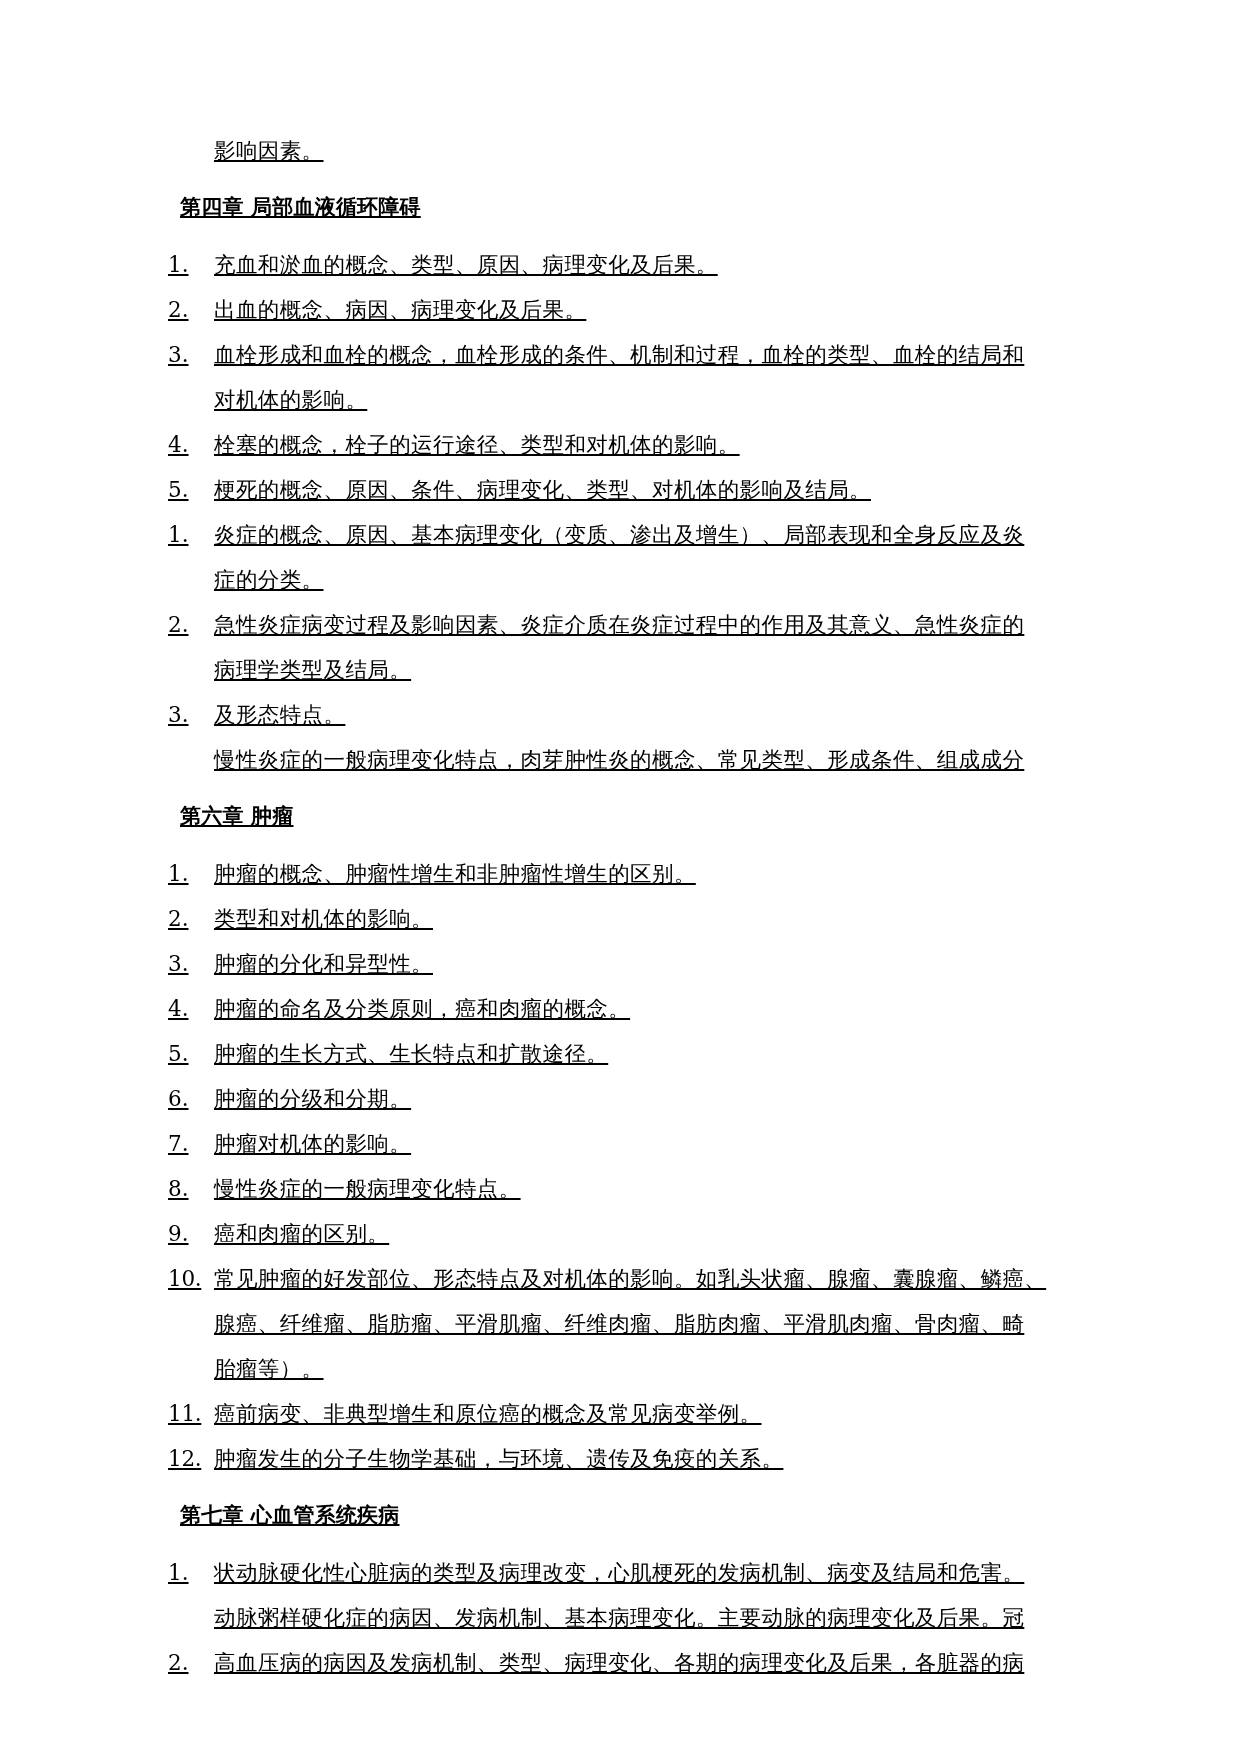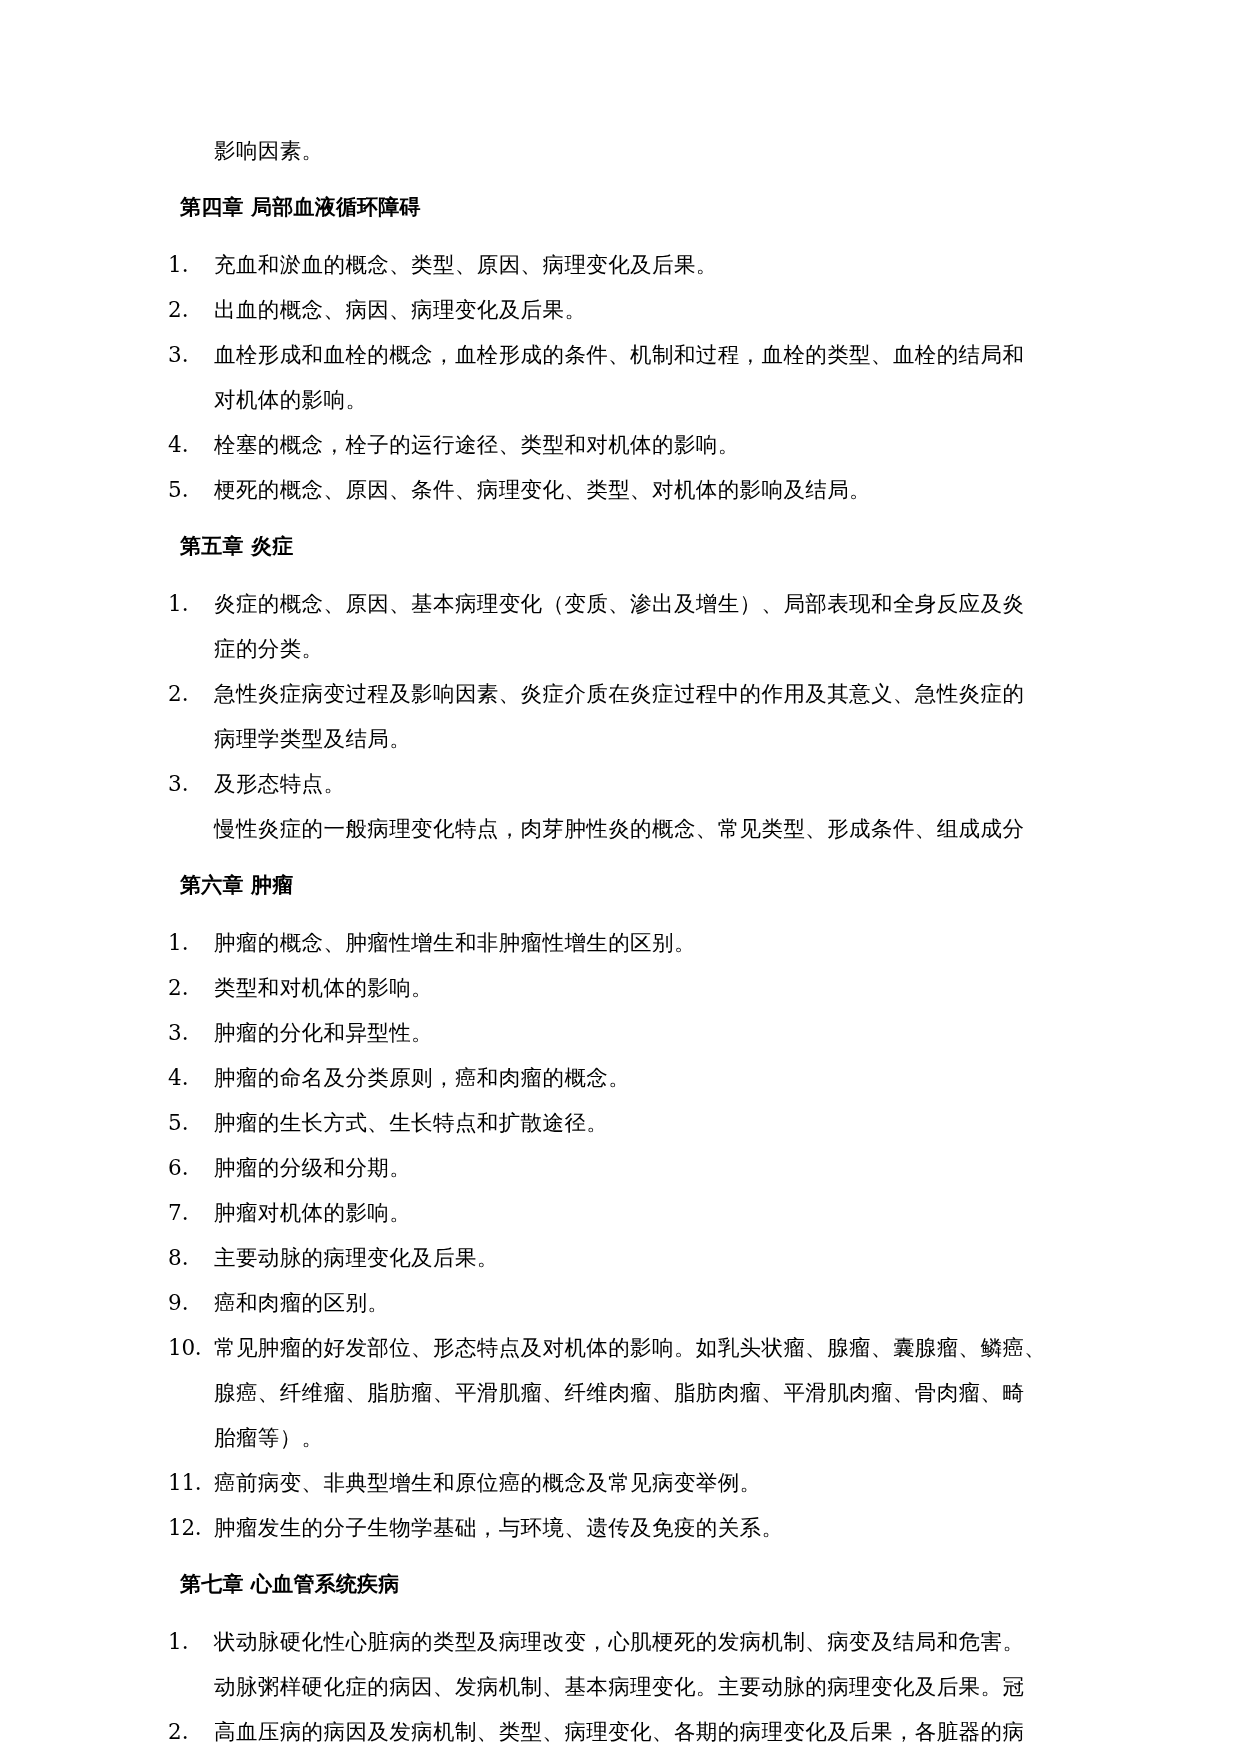--- a/index.html
+++ b/index.html
@@ -16,20 +16,21 @@
   }
   .page {
     position: relative;
     width: 1240px;
     height: 1754px;
     box-sizing: border-box;
     padding: 128px 168px 0 168px;
   }
   .doc-body {
     width: 904px;
+    text-decoration: underline;
   }
 
   
   .cont-line {
     font-size: 21.5px;
     line-height: 45px;
     letter-spacing: 0.4px;
     padding-left: 46px;
     margin: 0 0 0 0;
     white-space: nowrap;
@@ -116,21 +117,20 @@
 
       <div class="item">
         <div class="item-num">5.</div>
         <div class="item-body">
           <div class="item-line">梗死的概念、原因、条件、病理变化、类型、对机体的影响及结局。</div>
         </div>
       </div>
     </div>
 
     <div class="chapter">
-      <div class="chapter-heading">第五章  炎症</div>
 
       <div class="item">
         <div class="item-num">1.</div>
         <div class="item-body">
           <div class="item-line">炎症的概念、原因、基本病理变化（变质、渗出及增生）、局部表现和全身反应及炎</div>
           <div class="item-line">症的分类。</div>
         </div>
       </div>
 
       <div class="item">
@@ -198,21 +198,21 @@
       <div class="item">
         <div class="item-num">7.</div>
         <div class="item-body">
           <div class="item-line">肿瘤对机体的影响。</div>
         </div>
       </div>
 
       <div class="item">
         <div class="item-num">8.</div>
         <div class="item-body">
-          <div class="item-line">主要动脉的病理变化及后果。</div>
+          <div class="item-line">慢性炎症的一般病理变化特点。</div>
         </div>
       </div>
 
       <div class="item">
         <div class="item-num">9.</div>
         <div class="item-body">
           <div class="item-line">癌和肉瘤的区别。</div>
         </div>
       </div>
 

